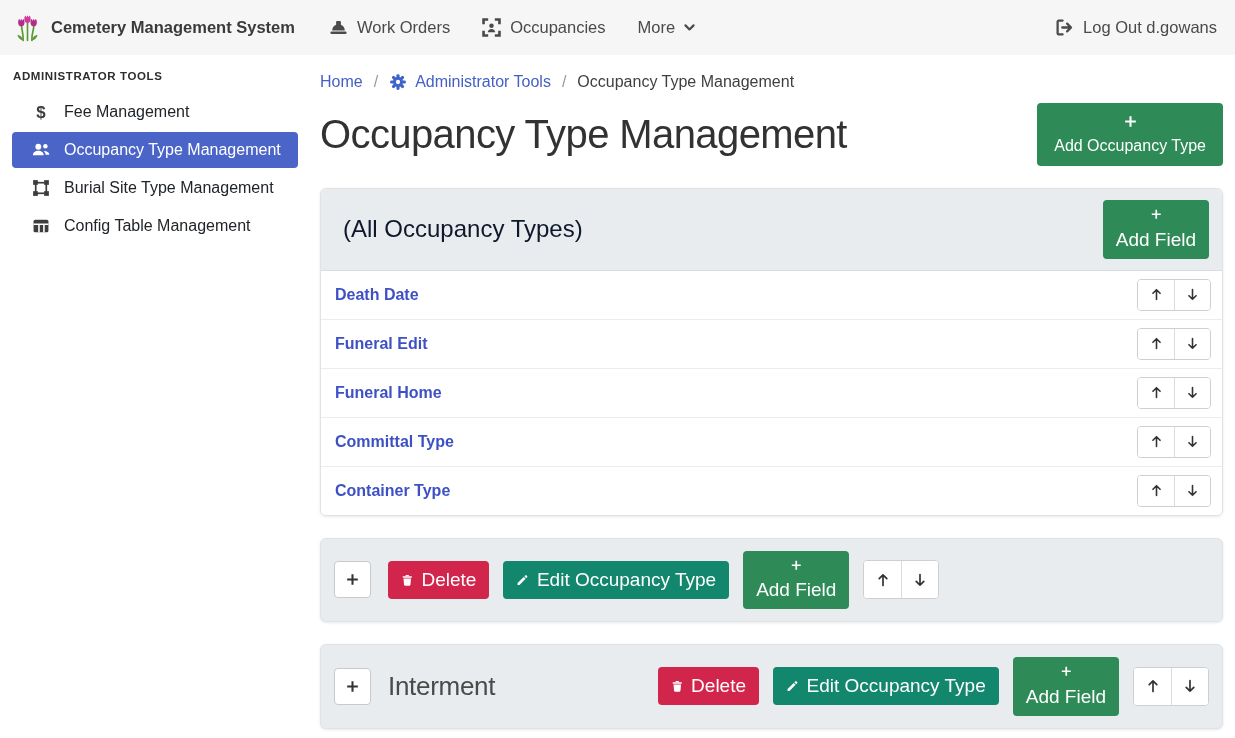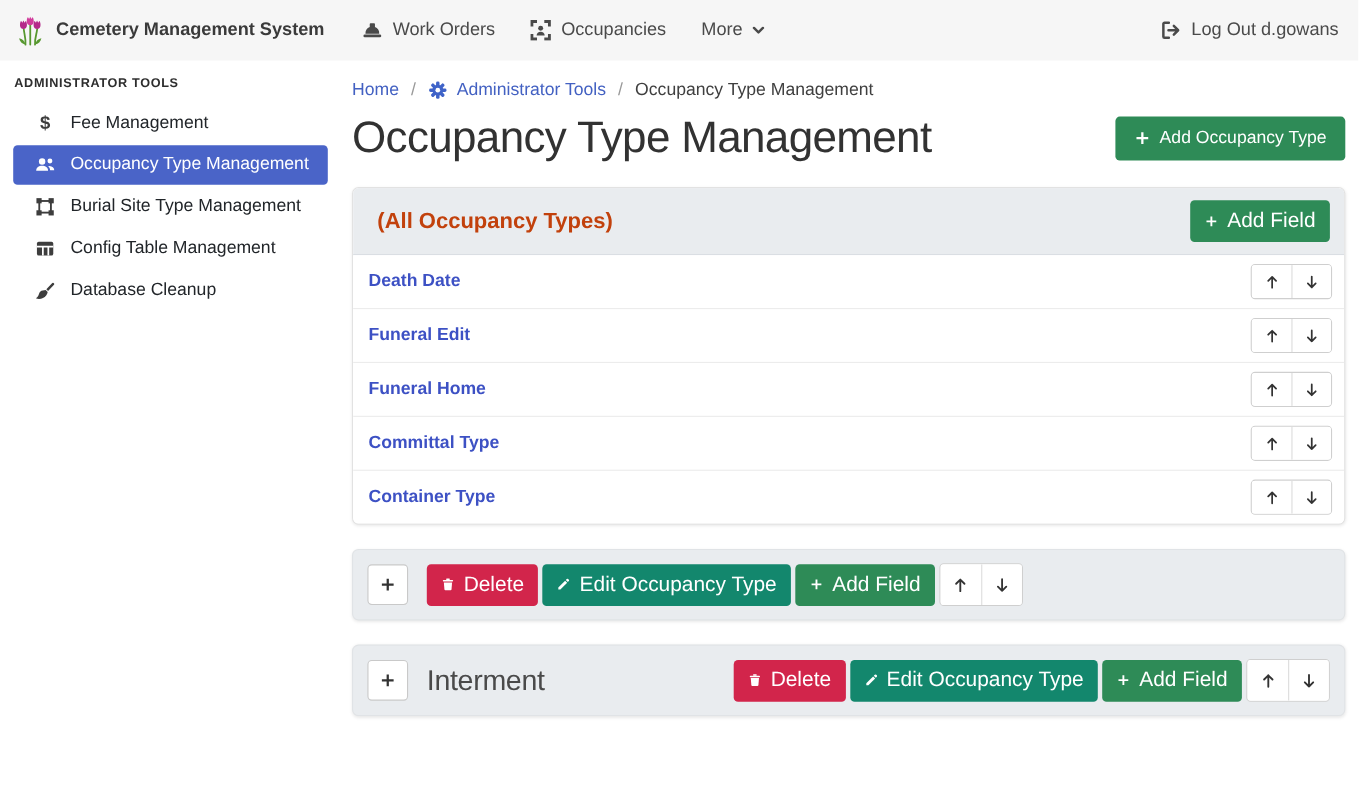--- a/index.html
+++ b/index.html
@@ -48,55 +48,55 @@
   .crumb-link .icon{font-size:18px;color:#3f63c8;}
   .crumb-sep{color:#9a9a9a;}
   .crumb-current{color:#3f3f3f;}
 
   
   .page-header{display:flex;justify-content:space-between;align-items:center;margin:2px 0 22px;}
   h1.page-title{font-size:40px;font-weight:500;color:#323232;margin:0;letter-spacing:-.6px;}
   .btn{border:none;border-radius:4px;color:#fff;display:inline-flex;align-items:center;
     gap:8px;cursor:pointer;font-family:inherit;white-space:nowrap;}
   .btn .icon{color:#fff;}
-  .btn-green{background:var(--green);}
+  .btn-green{background:var(--green);flex-direction:column;}
   .btn-teal{background:var(--teal);}
   .btn-red{background:var(--red);}
   .btn-lg{font-size:16px;padding:11px 17px;}
   .btn-lg .icon{font-size:15px;}
   .btn-sm{font-size:19px;padding:8px 13px;}
   .btn-sm .icon{font-size:12.5px;}
 
   
   .card{border:1px solid #e2e2e2;border-radius:6px;box-shadow:0 1px 3px rgba(0,0,0,.09);
     overflow:hidden;margin-bottom:22px;background:#fff;}
   .card-header{background:var(--header-gray);padding:11px 13px;display:flex;
     justify-content:space-between;align-items:center;border-bottom:1px solid #d9dde1;}
-  .card-title{font-size:20px;font-weight:700;color:#c2410c;padding-left:9px;}
+  .card-title{font-size:24px;font-weight:400;color:#0f172a;padding-left:9px;}
   .field-row{display:flex;justify-content:space-between;align-items:center;
     padding:8px 11px 8px 14px;border-top:1px solid #ececec;background:#fff;}
   .field-row:first-child{border-top:none;}
   .field-link{color:var(--field-link-blue);font-weight:700;font-size:16px;cursor:pointer;}
   .arrow-group{display:inline-flex;border:1px solid #cfcfcf;border-radius:4px;
     overflow:hidden;background:#fff;}
   .arrow-btn{width:36px;height:30px;background:#fff;border:none;border-left:1px solid #dcdcdc;
     color:#333;cursor:pointer;display:flex;align-items:center;justify-content:center;
     font-size:15px;padding:0;}
   .arrow-btn:first-child{border-left:none;}
   .arrow-group.lg .arrow-btn{width:37px;height:37px;font-size:16px;}
 
   
   .section-header{background:var(--header-gray);border:1px solid #e0e3e6;border-radius:6px;
     box-shadow:0 1px 3px rgba(0,0,0,.09);display:flex;align-items:center;gap:17px;
     padding:12px 13px;margin-bottom:22px;}
   .expand-btn{width:37px;height:37px;background:#fff;border:1px solid #c9c9c9;border-radius:4px;
     color:#333;display:flex;align-items:center;justify-content:center;cursor:pointer;
     font-size:15px;padding:0;}
   .section-title{font-size:26px;color:#4a4a4a;font-weight:500;flex:1;letter-spacing:-.3px;}
-  .section-actions{display:flex;align-items:center;gap:4px;}
+  .section-actions{display:flex;align-items:center;gap:14px;}
 </style>
 </head>
 <body>
 
 <nav class="navbar">
   <div class="nav-left">
     <div class="brand-wrap">
       <span class="icon brand-logo">
           <svg viewBox="0 0 28 30">
             <g stroke="#57982f" stroke-width="1.7" fill="none" stroke-linecap="round">
@@ -196,29 +196,20 @@
         </div>
         <div class="side-item">
           <span class="icon">
             <svg viewBox="0 0 16 16">
               <rect x="1.4" y="2.4" width="13.2" height="11.2" rx="1.4" fill="currentColor"></rect>
               <path d="M1.4 6.4h13.2M6.2 6.4v7.2M10.6 6.4v7.2" stroke="#fff" stroke-width="1.4"></path>
             </svg>
           </span>
           <span>Config Table Management</span>
         </div>
-        <div class="side-item">
-          <span class="icon">
-            <svg viewBox="0 0 16 16" fill="currentColor">
-              <path d="M9 7 13.8 2.1a1 1 0 0 1 1.4 1.4L10.4 8.4z"></path>
-              <path d="M8.4 7.6l1.7 1.7c-.3 2.1-1.7 3.9-3.8 4.9-1.9.9-4 1-5.8.2 1.4-.9 2.1-1.9 2.4-3.1.3-1.2 1-2.3 2.1-3z"></path>
-            </svg>
-          </span>
-          <span>Database Cleanup</span>
-        </div>
       </nav>
   </aside>
 
   <main class="content">
 
     <nav class="breadcrumb" id="breadcrumb">
         <span class="crumb-link">
           <span>Home</span>
         </span>
         <span class="crumb-sep">/</span>

